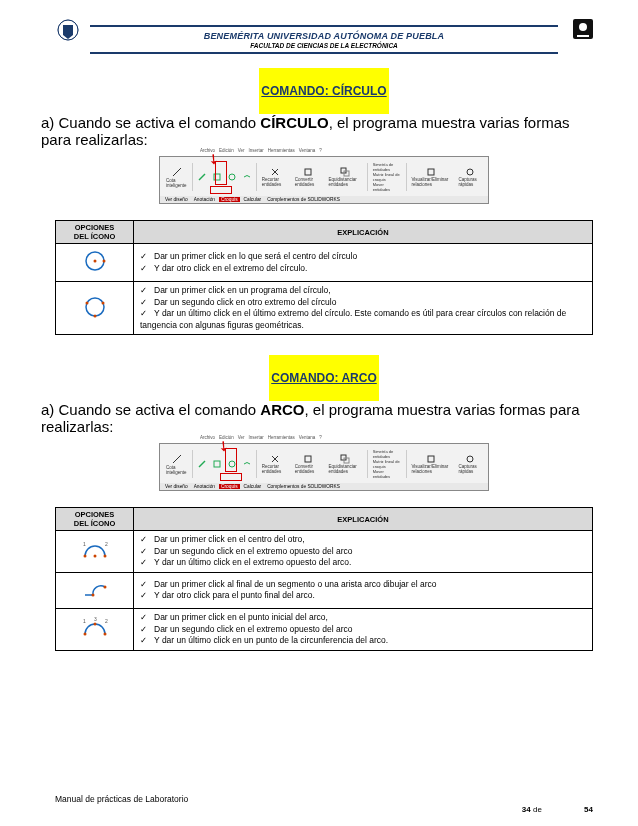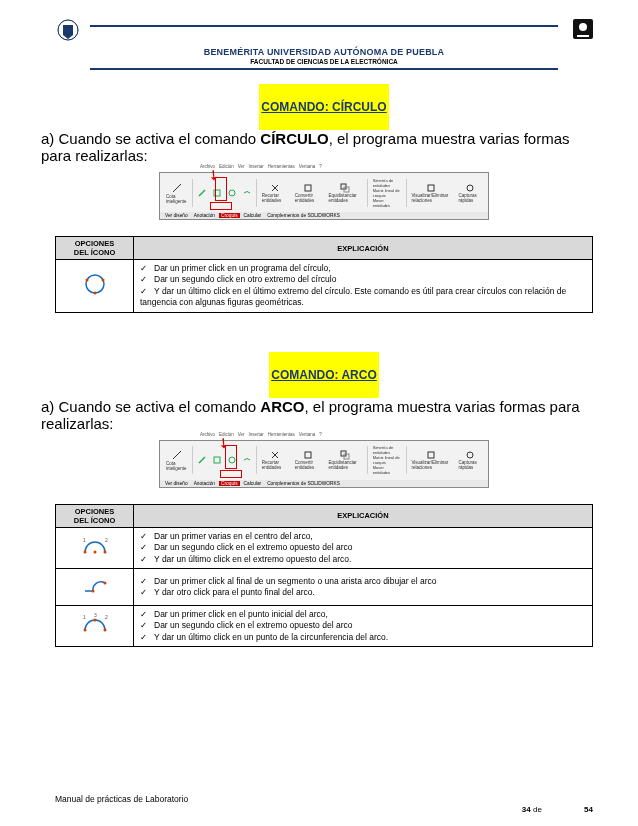--- a/index.html
+++ b/index.html
@@ -15,22 +15,23 @@
   }
   .header {
     position: relative;
     margin-bottom: 30px;
   }
   .header-content {
     margin-left: 35px;
     margin-right: 35px;
     border-top: 2px double #1a3a6b;
     border-bottom: 2px double #1a3a6b;
-    padding: 20px 0 3px;
+    padding: 4px 0 3px;
     position: relative;
+    font-style: italic;
   }
   .header-title {
     font-weight: bold;
     color: #1a3a6b;
     text-align: center;
     font-size: 9px;
     letter-spacing: 0.2px;
   }
   .header-sub {
     text-align: center;
@@ -277,35 +278,48 @@
 <table class="opts">
   <tbody>
       <tr>
     <th>OPCIONES DEL ÍCONO</th>
     <th>EXPLICACIÓN</th>
   </tr>
   <tr>
     <td class="icon-cell">
       <svg width="26" height="26">
             <circle cx="13" cy="13" r="9" fill="none" stroke="#1a6bbf" stroke-width="1.5"></circle>
+            <circle cx="13" cy="13" r="1.5" fill="#c40"></circle>
+            <circle cx="22" cy="13" r="1.5" fill="#c40"></circle>
+          </svg>
+    </td>
+    <td>
+      <span class="check">✓</span><span>Dar un primer click en lo que será el centro del círculo</span><br>
+      <span class="check">✓</span><span>Y dar otro click en el extremo del círculo.</span>
+    </td>
+  </tr>
+  <tr>
+    <td class="icon-cell">
+      <svg width="26" height="26">
+            <circle cx="13" cy="13" r="9" fill="none" stroke="#1a6bbf" stroke-width="1.5"></circle>
             <circle cx="5" cy="9" r="1.5" fill="#c40"></circle>
             <circle cx="21" cy="9" r="1.5" fill="#c40"></circle>
             <circle cx="13" cy="22" r="1.5" fill="#c40"></circle>
           </svg>
     </td>
     <td>
       <span class="check">✓</span><span>Dar un primer click en un programa del círculo,</span><br>
       <span class="check">✓</span><span>Dar un segundo click en otro extremo del círculo</span><br>
       <span class="check">✓</span><span>Y dar un último click en el último extremo del círculo. Este comando es útil para crear círculos con relación de tangencia con algunas figuras geométricas.</span>
     </td>
   </tr>
 </tbody>
   </table>
 
-<div class="section-title" style="margin-top:55px"><span>COMANDO: ARCO</span></div>
+<div class="section-title" style="margin-top:36px"><span>COMANDO: ARCO</span></div>
 <p class="intro">
   <span>a)  Cuando se activa el comando </span><b>ARCO</b><span>, el programa muestra varias formas para realizarlas:</span>
 </p>
 <div class="toolbar-img">
   <div class="menubar">
     <span>Archivo</span>
       <span>Edición</span>
       <span>Ver</span>
       <span>Insertar</span>
       <span>Herramientas</span>
@@ -403,21 +417,21 @@
       <svg width="28" height="24">
             <path d="M4 18 A10 10 0 0 1 24 18" fill="none" stroke="#1a6bbf" stroke-width="1.5"></path>
             <circle cx="14" cy="18" r="1.5" fill="#c40"></circle>
             <circle cx="4" cy="18" r="1.5" fill="#c40"></circle>
             <circle cx="24" cy="18" r="1.5" fill="#c40"></circle>
             <text x="2" y="8" font-size="5" fill="#555">1</text>
             <text x="24" y="8" font-size="5" fill="#555">2</text>
           </svg>
     </td>
     <td>
-      <span class="check">✓</span><span>Dar un primer varias en el centro del arco,</span><br>
+      <span class="check">✓</span><span>Dar un primer click en el centro del otro,</span><br>
       <span class="check">✓</span><span>Dar un segundo click en el extremo opuesto del arco</span><br>
       <span class="check">✓</span><span>Y dar un último click en el extremo opuesto del arco.</span>
     </td>
   </tr>
   <tr>
     <td class="icon-cell">
       <svg width="28" height="24">
             <path d="M4 18 L12 18 A8 8 0 0 1 24 10" fill="none" stroke="#1a6bbf" stroke-width="1.5"></path>
             <circle cx="12" cy="18" r="1.5" fill="#c40"></circle>
             <circle cx="24" cy="10" r="1.5" fill="#c40"></circle>

